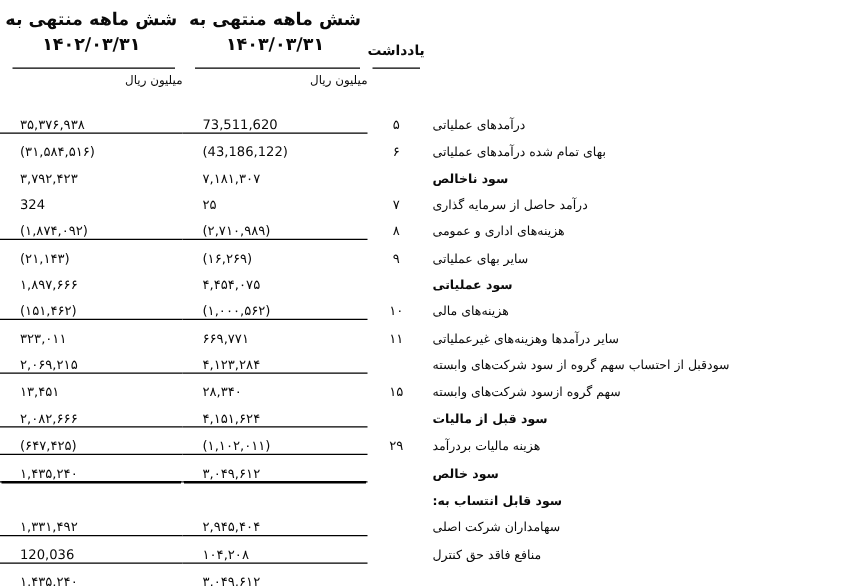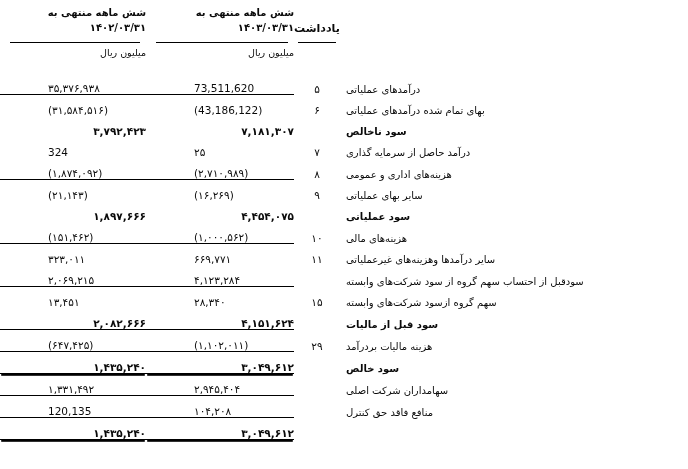--- a/index.html
+++ b/index.html
@@ -38,22 +38,22 @@
   col.c-pri   { width: 146px; }
 
   td, th {
     padding: 0;
     vertical-align: bottom;
     font-weight: normal;
   }
 
   
   .hdr-cell {
-    text-align: right;
-    font-size: 10px;
+    text-align: center;
+    font-size: 14px;
     font-weight: bold;
     line-height: 1.45;
     padding-bottom: 2px;
     letter-spacing: .2px;
   }
   .hdr-note {
     text-align: left;
     font-size: 11px;
     font-weight: bold;
     vertical-align: bottom;
@@ -86,26 +86,26 @@
   .lbl.bold { font-weight: bold; letter-spacing: .3px; }
 
   .note {
     text-align: center;
     font-size: 10.5px;
   }
 
   .num {
     text-align: left;
     font-size: 10.5px;
-    padding-left: 48px;
+    padding-left: 16px;
     white-space: nowrap;
     direction: ltr;
     unicode-bidi: isolate;
   }
-  .num.bold { font-weight: bold; text-align: right; }
+  .num.bold { font-weight: normal; }
 
   
   td.rule-top { border-top: 1.3px solid #000; }
   td.rule-dbl {
     border-top: 1.3px solid #000;
     border-bottom: 1.3px solid #000;
     box-shadow: 0 3px 0 -1.2px #000;
   }
 
   .spacer td { height: 13px; }
@@ -238,30 +238,36 @@
           <td class="num rule-top">(۱,۱۰۲,۰۱۱)</td>
           <td class="num rule-top">(۶۴۷,۴۲۵)</td>
         </tr>
         <tr class="data-row">
           <td class="lbl bold">سود خالص</td>
           <td class="note"></td>
           <td class="num bold rule-dbl">۳,۰۴۹,۶۱۲</td>
           <td class="num bold rule-dbl">۱,۴۳۵,۲۴۰</td>
         </tr>
         <tr class="data-row">
+          <td class="lbl bold">سود قابل انتساب به:</td>
+          <td></td>
+          <td></td>
+          <td></td>
+        </tr>
+        <tr class="data-row">
           <td class="lbl">سهامداران شرکت اصلی</td>
           <td class="note"></td>
           <td class="num">۲,۹۴۵,۴۰۴</td>
           <td class="num">۱,۳۳۱,۴۹۲</td>
         </tr>
         <tr class="data-row">
           <td class="lbl">منافع فاقد حق کنترل</td>
           <td class="note"></td>
           <td class="num rule-top">۱۰۴,۲۰۸</td>
-          <td class="num rule-top">120,135</td>
+          <td class="num rule-top">120,036</td>
         </tr>
         <tr class="data-row">
           <td class="lbl bold"></td>
           <td class="note"></td>
           <td class="num bold rule-dbl">۳,۰۴۹,۶۱۲</td>
           <td class="num bold rule-dbl">۱,۴۳۵,۲۴۰</td>
         </tr>
       </tbody>
   </table>
 </div>

